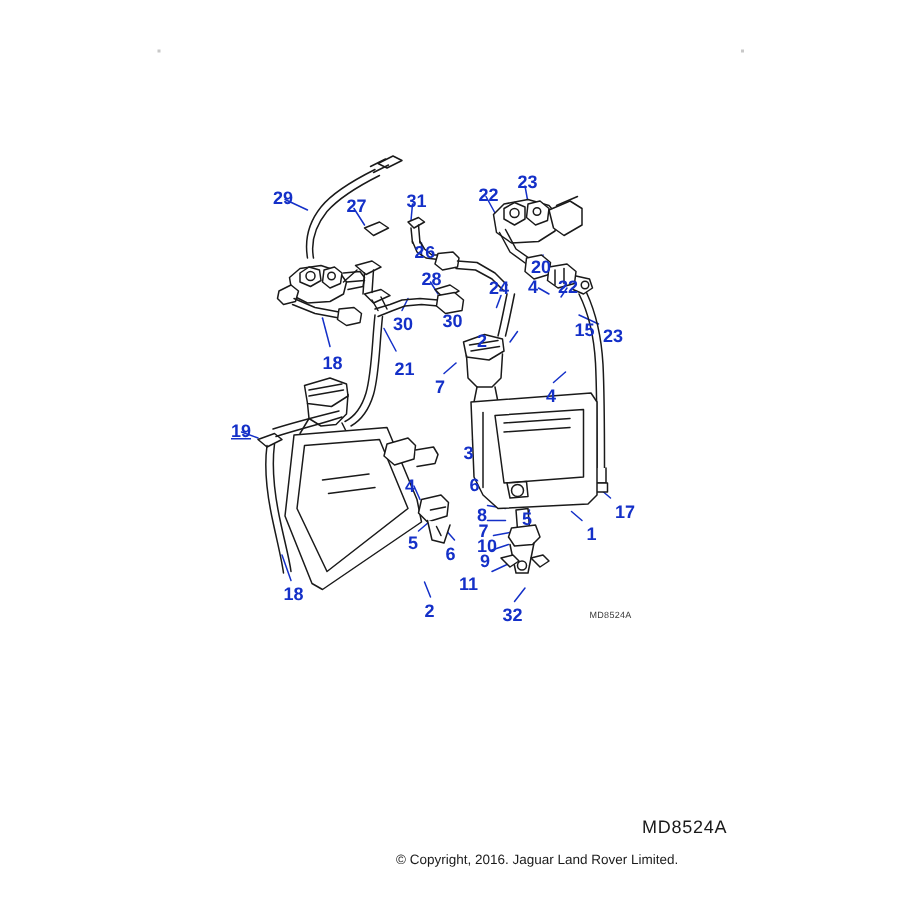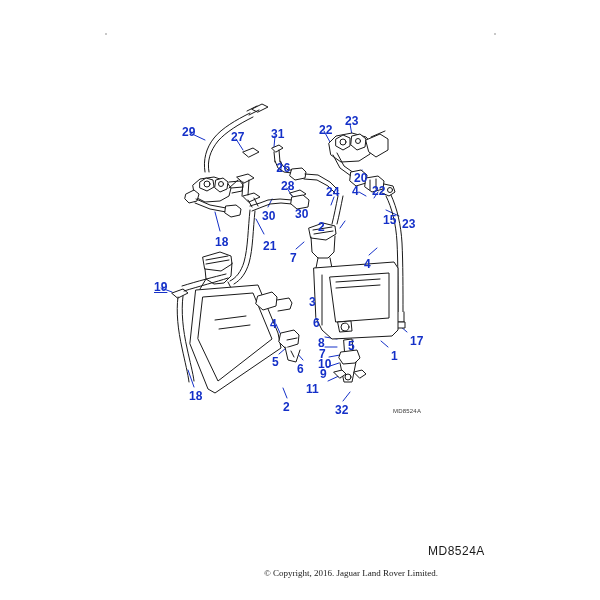--- a/index.html
+++ b/index.html
@@ -48,21 +48,21 @@
     position: absolute;
     color: #1a1a1a;
     font-family: "Liberation Sans", sans-serif;
     font-size: 12px;
     letter-spacing: 0.5px;
     white-space: nowrap;
   }
   .copyright {
     position: absolute;
     color: #1a1a1a;
-    font-family: Liberation Serif, serif;
+    font-family: Liberation Sans, sans-serif;
     font-size: 9px;
     white-space: nowrap;
     padding-left: 48px;
   }
   .speck {
     position: absolute;
     width: 2px; height: 2px;
     background: #c8c8c8;
   }
 </style>

